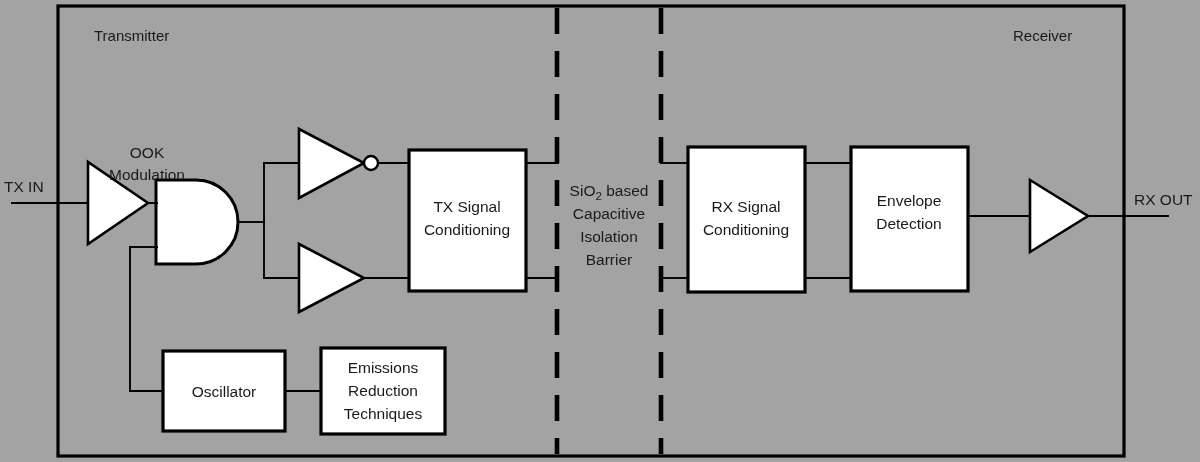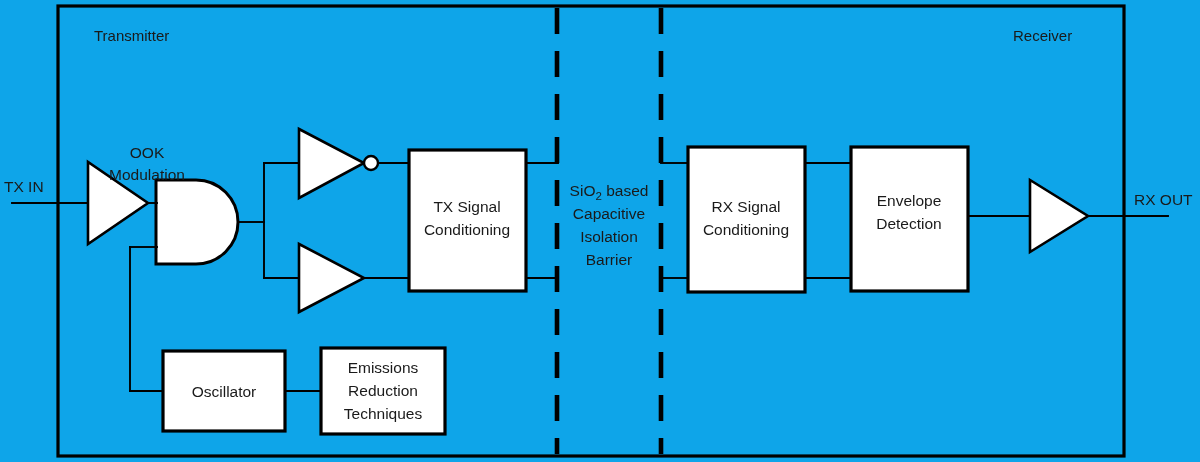--- a/index.html
+++ b/index.html
@@ -1,19 +1,19 @@
 <!DOCTYPE html>
 <html><head>
 <meta charset="utf-8">
 <title>Block Diagram</title>
 <style>
   html,body{margin:0;padding:0;background:#ffffff;}
   body{width:1200px;height:462px;overflow:hidden;
        font-family:"Liberation Sans","DejaVu Sans",sans-serif;color:#1a1a1a;}
-  #stage{position:relative;width:1200px;height:462px;background:#0ea5e9;}
+  #stage{position:relative;width:1200px;height:462px;background:#a3a3a3;}
   svg#diagram{position:absolute;left:0;top:0;width:1200px;height:462px;}
   .lbl{font-family:"Liberation Sans","DejaVu Sans",sans-serif;fill:#1a1a1a;}
   .lbl-section{font-size:15px;}
   .lbl-block{font-size:15.5px;}
   .lbl-port{font-size:15.5px;}
   .lbl-gate{font-size:15.5px;}
   .lbl-barrier{font-size:15.5px;}
   .sub{font-size:11.5px;}
   .wire{stroke:#000;stroke-width:1.9;fill:none;stroke-linecap:square;}
   .frame{stroke:#000;stroke-width:3.2;fill:none;}

